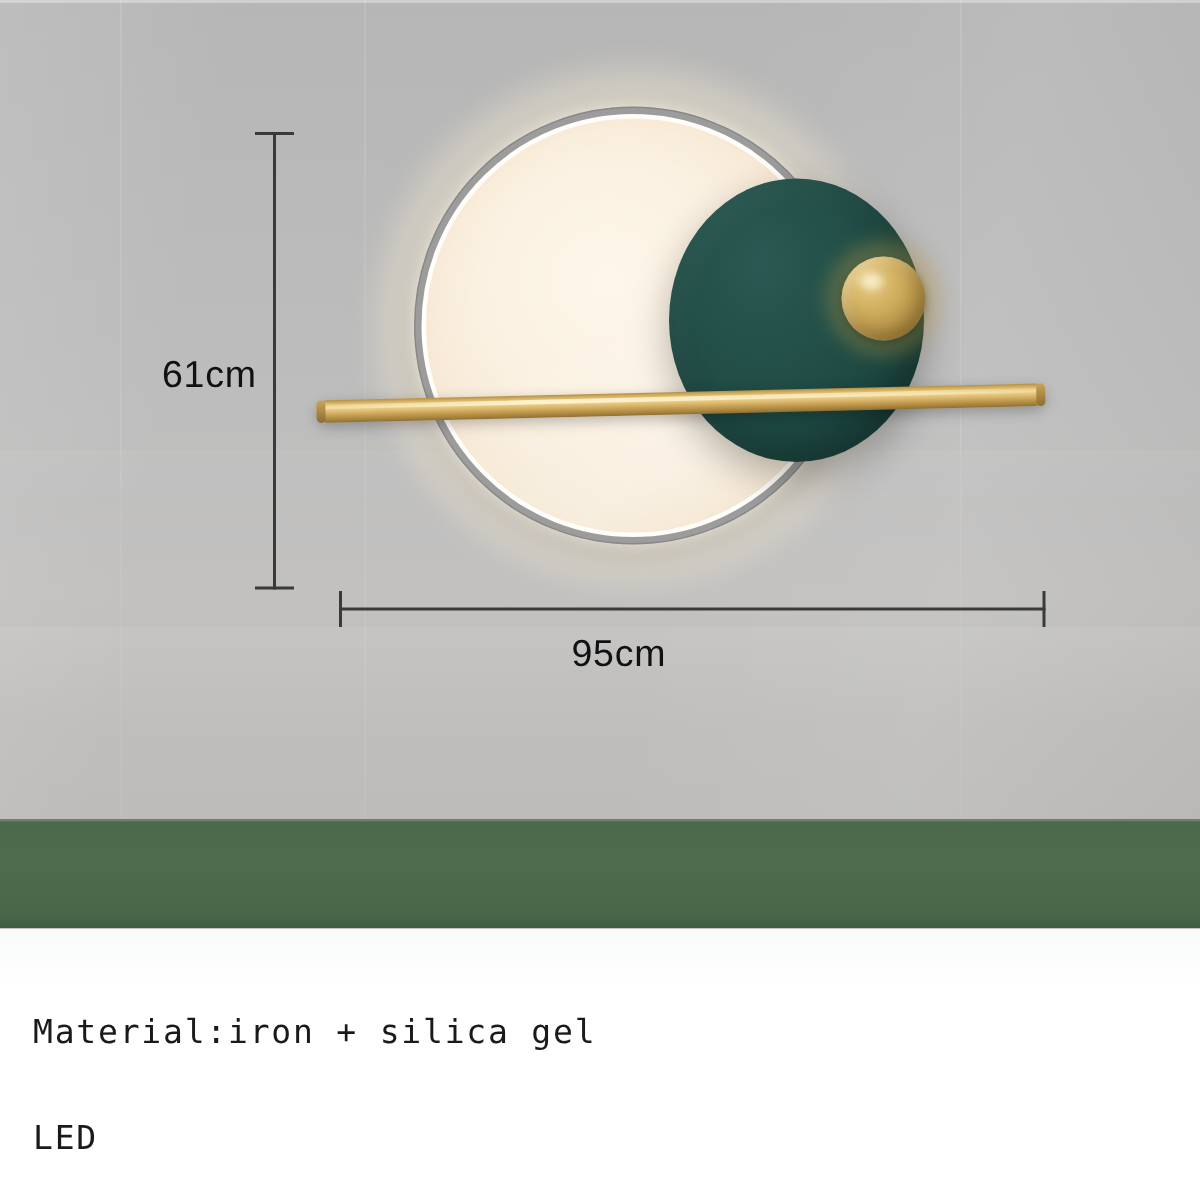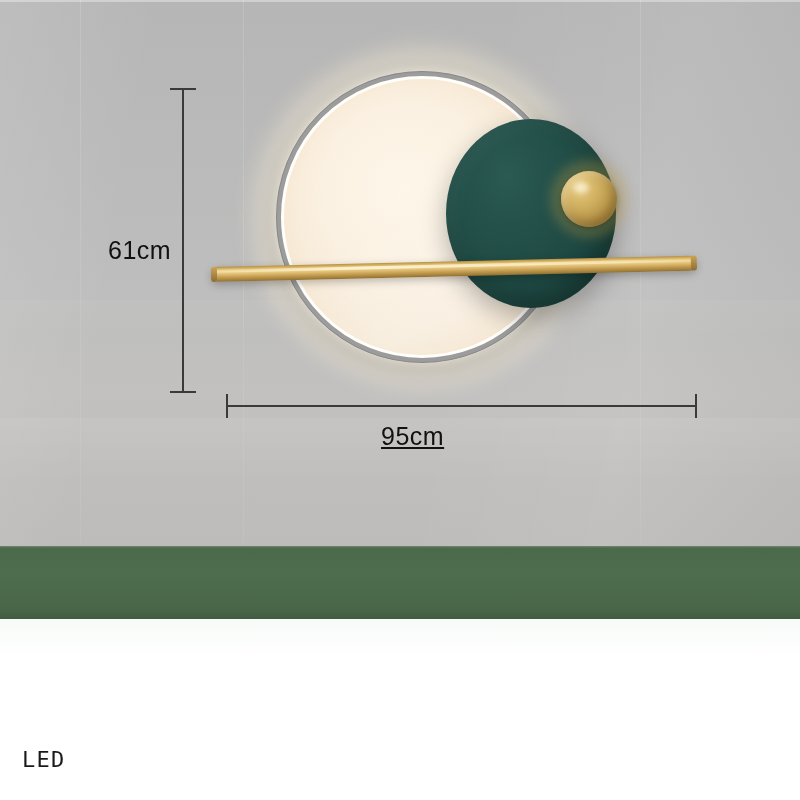--- a/index.html
+++ b/index.html
@@ -258,21 +258,20 @@
     letter-spacing: 0.5px;
     white-space: nowrap;
   }
   .dim-label-h {
     position: absolute;
     left: 381px; top: 422px;
     font-size: 25px;
     color: #111111;
     letter-spacing: 0.5px;
     white-space: nowrap;
-    text-decoration: underline;
   }
 
   
   .spec {
     position: absolute;
     left: 22px;
     font-family: "DejaVu Sans Mono", "Liberation Mono", monospace;
     font-size: 22px;
     color: #1a1a1a;
     letter-spacing: 1.2px;
@@ -320,15 +319,16 @@
 
   <div class="dim-cap-h left"></div>
   <div class="dim-line-h"></div>
   <div class="dim-cap-h right"></div>
   <div class="dim-label-h">95cm</div>
 
   <div class="band-top-line"></div>
   <div class="green-band"></div>
   <div class="white-floor"></div>
 
+  <div class="spec line1">Material:iron + silica gel</div>
   <div class="spec line2">LED</div>
 
 </div>
 
 </body></html>

